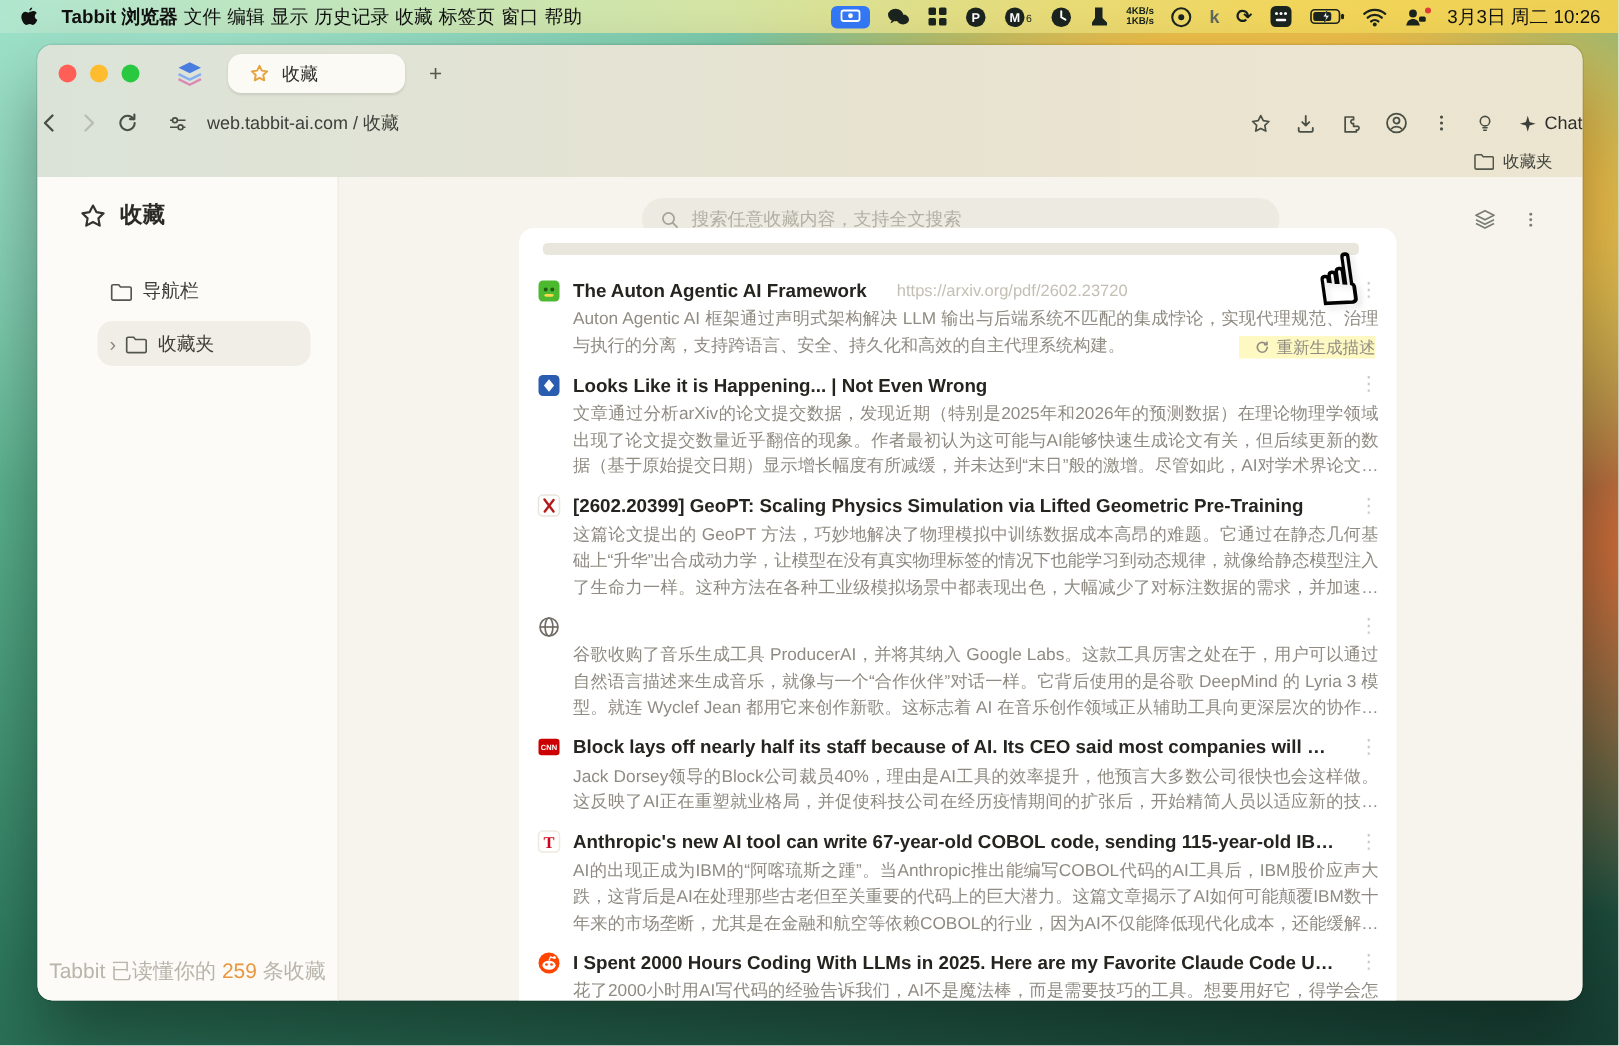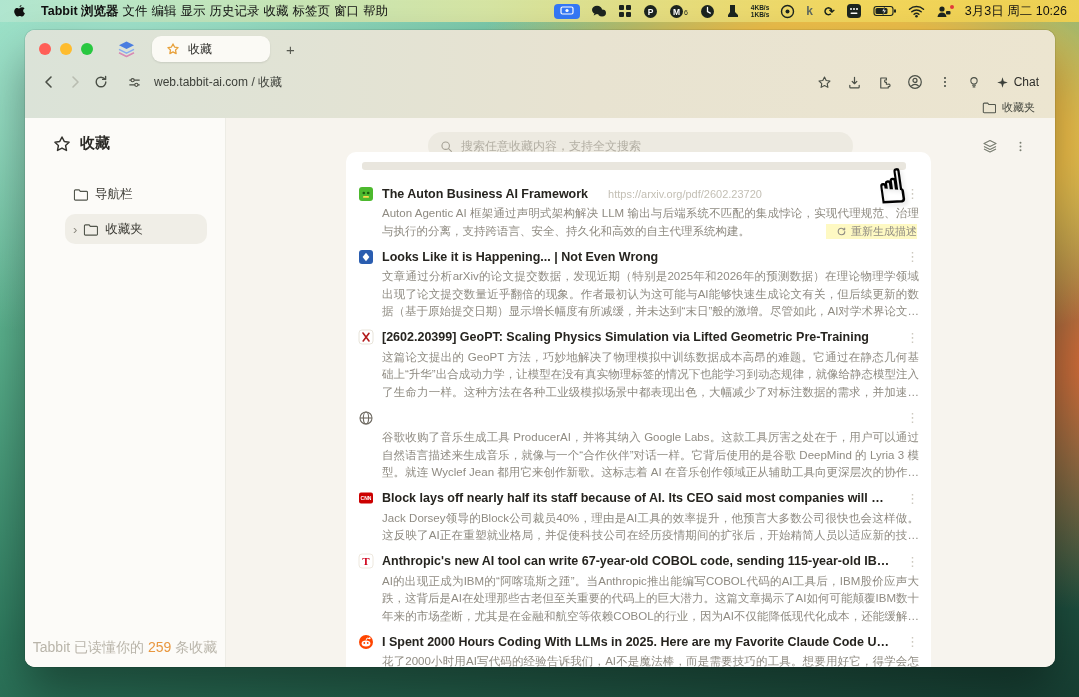--- a/index.html
+++ b/index.html
@@ -38,21 +38,21 @@
   .tabstrip { height:38px; display:flex; align-items:center; padding:0 14px; }
   .lights { display:flex; gap:9px; margin-right:18px; }
   .light { width:12px; height:12px; border-radius:50%; }
   .light.red{ background:#ff5f57; } .light.yellow{ background:#febc2e; } .light.green{ background:#28c840; }
   .browser-logo { margin:0 16px 0 6px; display:flex; }
   .tab { display:flex; align-items:center; gap:8px; background:#fbfaf5; border-radius:9px;
     height:26px; padding:0 14px; min-width:118px; font-size:12px; color:#2e2e2a;
     box-shadow:0 1px 2px rgba(0,0,0,.10); }
   .newtab { margin-left:16px; color:#55584f; font-size:15px; line-height:15px; }
 
-  .toolbar { height:28px; display:flex; align-items:center; padding:0 16px; gap:10px; }
+  .toolbar { height:28px; display:flex; align-items:center; padding:0 0; gap:10px; }
   .tb-ic { display:inline-flex; }
   .urltext { font-size:12px; color:#3d403a; margin-left:2px; }
   .toolbar-right { margin-left:auto; display:flex; align-items:center; gap:15px; }
   .chat-btn { display:flex; align-items:center; gap:5px; font-size:12px; color:#2e2e2a; }
 
   .bookmarksbar { height:22px; display:flex; justify-content:flex-end; align-items:center;
     padding:0 20px; gap:6px; font-size:11px; color:#3f423a; }
 
   
   .content { display:flex; height:549px; background:#f7f4ee; }
@@ -392,21 +392,21 @@
   <div class="item">
     <div class="item-head">
       <span class="favicon">
                     <svg width="16" height="16">
                       <rect x="1" y="1" width="14" height="14" rx="3" fill="#4db92e"></rect>
                       <circle cx="5.8" cy="7" r="1.3" fill="#1c5c0e"></circle>
                       <circle cx="10.2" cy="7" r="1.3" fill="#1c5c0e"></circle>
                       <rect x="5" y="10" width="6" height="1.8" rx=".9" fill="#ffd84d"></rect>
                     </svg>
                   </span>
-      <span class="item-title">The Auton Business AI Framework</span>
+      <span class="item-title">The Auton Agentic AI Framework</span>
       <span class="item-url">https://arxiv.org/pdf/2602.23720</span>
       <span class="kebab">⋮</span>
     </div>
     <div class="item-desc" style="-webkit-line-clamp: 2;">Auton Agentic AI 框架通过声明式架构解决 LLM 输出与后端系统不匹配的集成悖论，实现代理规范、治理与执行的分离，支持跨语言、安全、持久化和高效的自主代理系统构建。</div>
     <div class="item-action">
       <svg width="11" height="11" viewBox="0 0 16 16">
                     <path d="M12.8 8A4.8 4.8 0 1 1 8 3.2c1.7 0 3.2.9 4.1 2.2" fill="none" stroke="#908c83" stroke-width="1.6" stroke-linecap="round"></path>
                     <path d="M12.6 2.4v3h-3" fill="none" stroke="#908c83" stroke-width="1.6" stroke-linejoin="round"></path>
                   </svg>
       <span class="action-label">重新生成描述</span>

